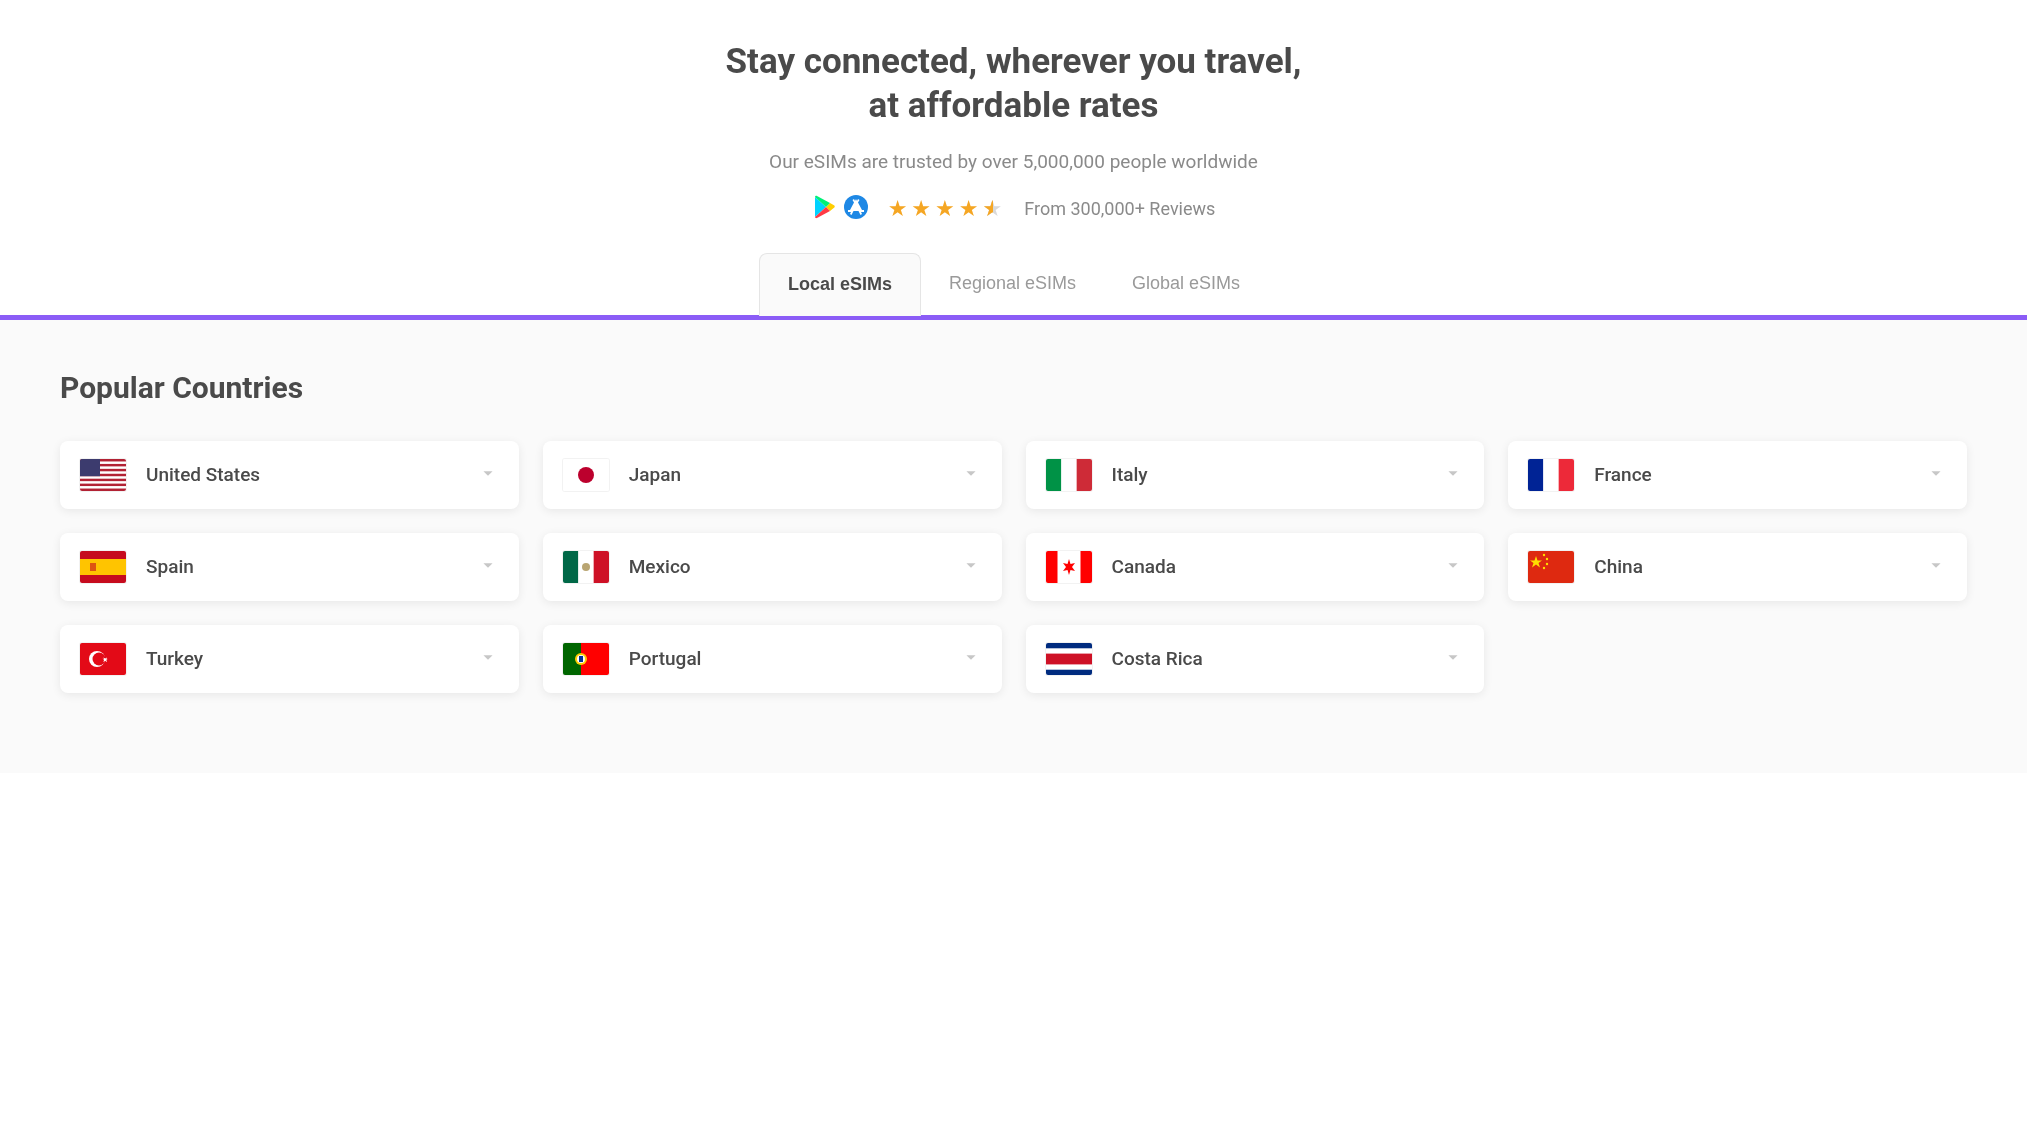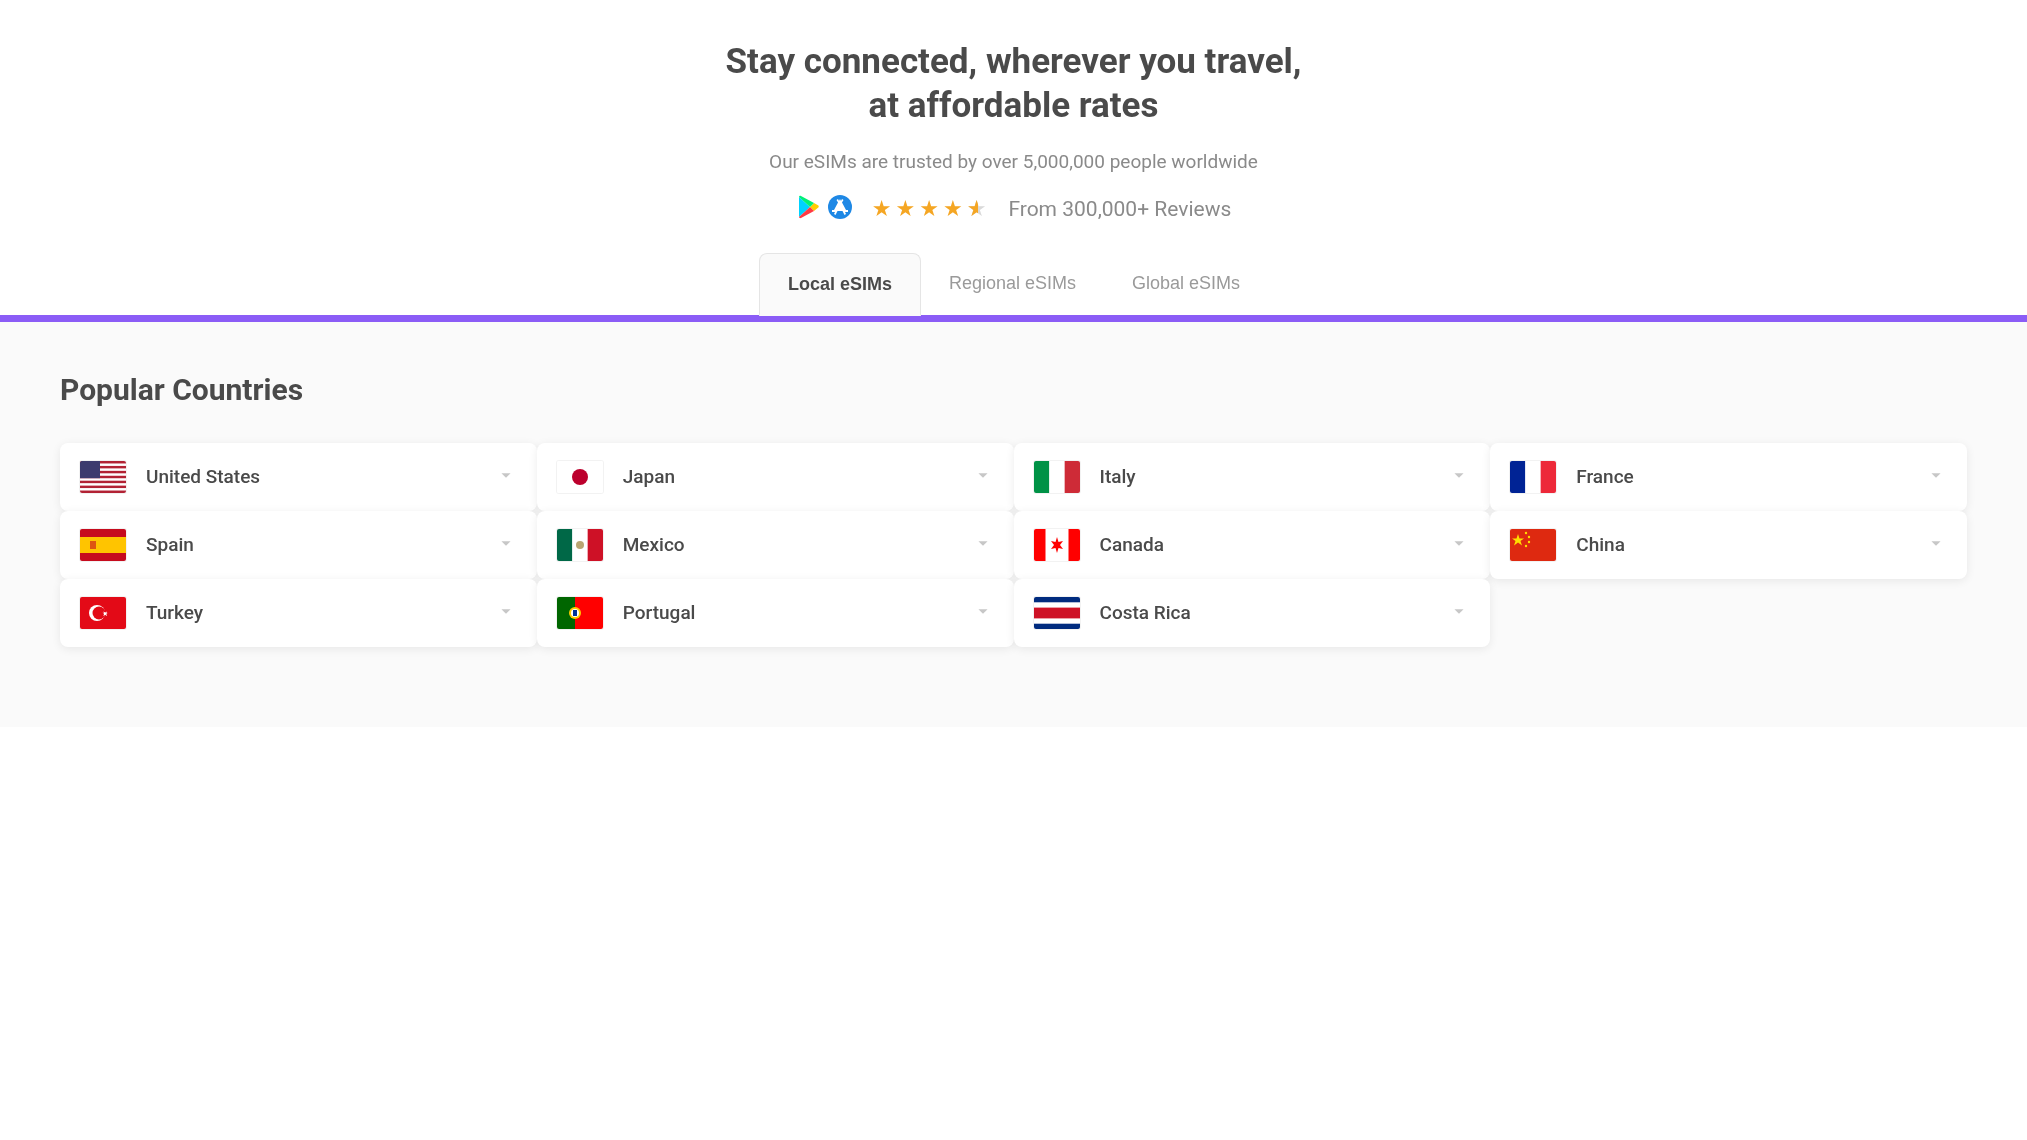--- a/index.html
+++ b/index.html
@@ -26,21 +26,21 @@
 }
 .store-row {
   display: flex;
   align-items: center;
   justify-content: center;
   gap: 10px;
   margin-bottom: 30px;
 }
 .store-icons { display: flex; gap: 8px; align-items: center; }
 .stars { display: flex; gap: 2px; margin: 0 10px; color: #f5a623; font-size: 22px; letter-spacing: 2px; }
-.reviews-text { color: #8a8a8a; font-size: 21px; }
+.reviews-text { color: #8a8a8a; font-size: 18px; }
 .search-wrap {
   max-width: 640px;
   margin: 0 auto 50px;
   position: relative;
 }
 .search-box {
   display: flex;
   align-items: center;
   border: 1px solid #d9d9d9;
   border-radius: 8px;
@@ -61,21 +61,21 @@
   width: 18px; height: 18px;
   border-radius: 50%;
   background: #4a4a4a;
   color: #fff;
   display: flex; align-items: center; justify-content: center;
   font-size: 10px;
   cursor: pointer;
   border: none;
 }
 .tabs-wrap {
-  border-bottom: 7px solid #8b5cf6;
+  border-bottom: 5px solid #8b5cf6;
 }
 .tabs {
   display: flex;
   justify-content: center;
   gap: 0;
 }
 .tab {
   padding: 20px 28px;
   font-size: 18px;
   color: #9a9a9a;
@@ -99,20 +99,21 @@
 }
 .section h2 {
   font-size: 30px;
   font-weight: 700;
   color: #4a4a4a;
   margin-bottom: 36px;
 }
 .grid {
   display: grid;
   grid-template-columns: repeat(4, 1fr);
+  gap: 24px;
 }
 .card {
   background: #fff;
   border-radius: 8px;
   box-shadow: 0 2px 10px rgba(0,0,0,0.08);
   padding: 18px 20px;
   display: flex;
   align-items: center;
   justify-content: space-between;
   cursor: pointer;

